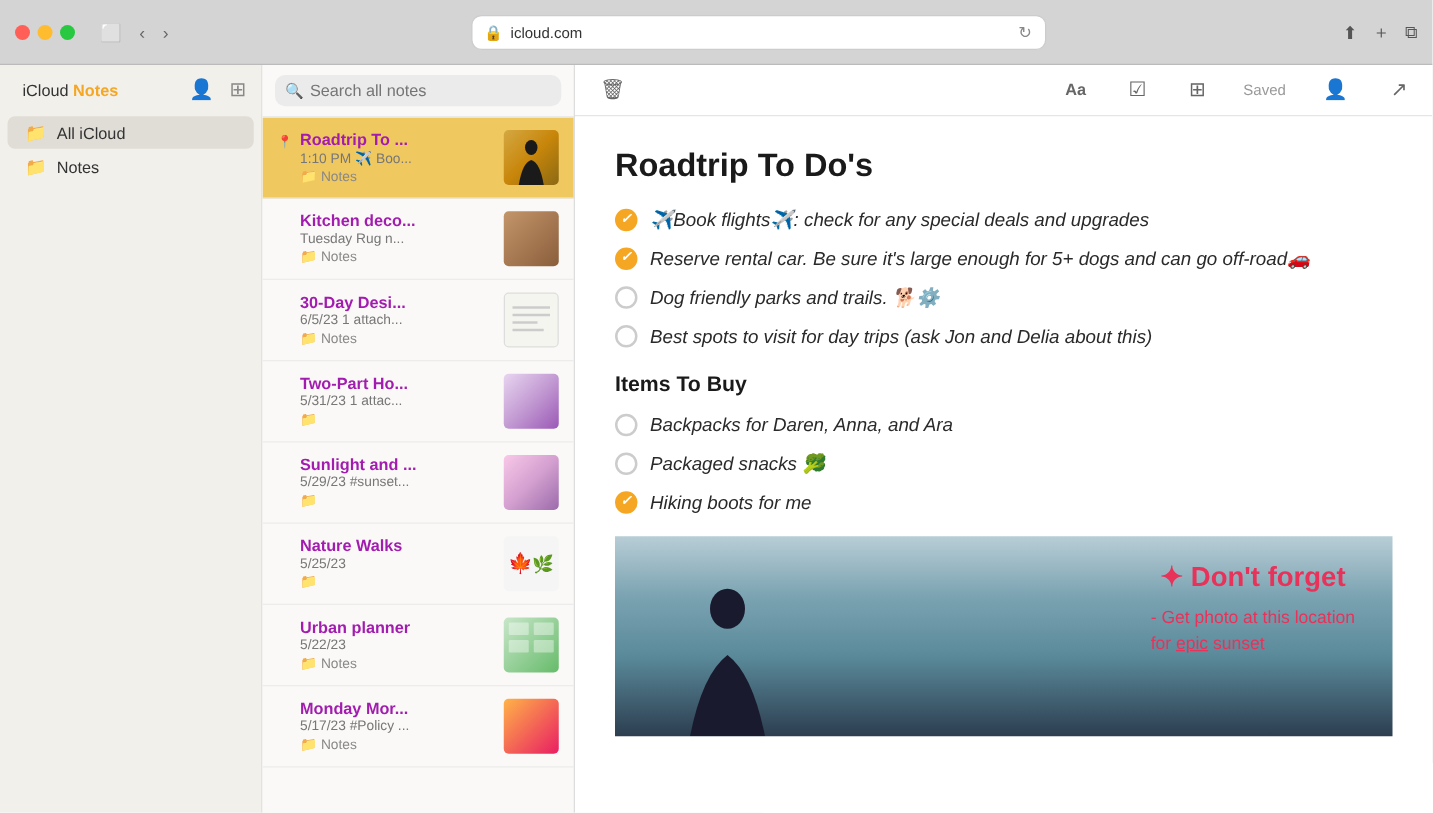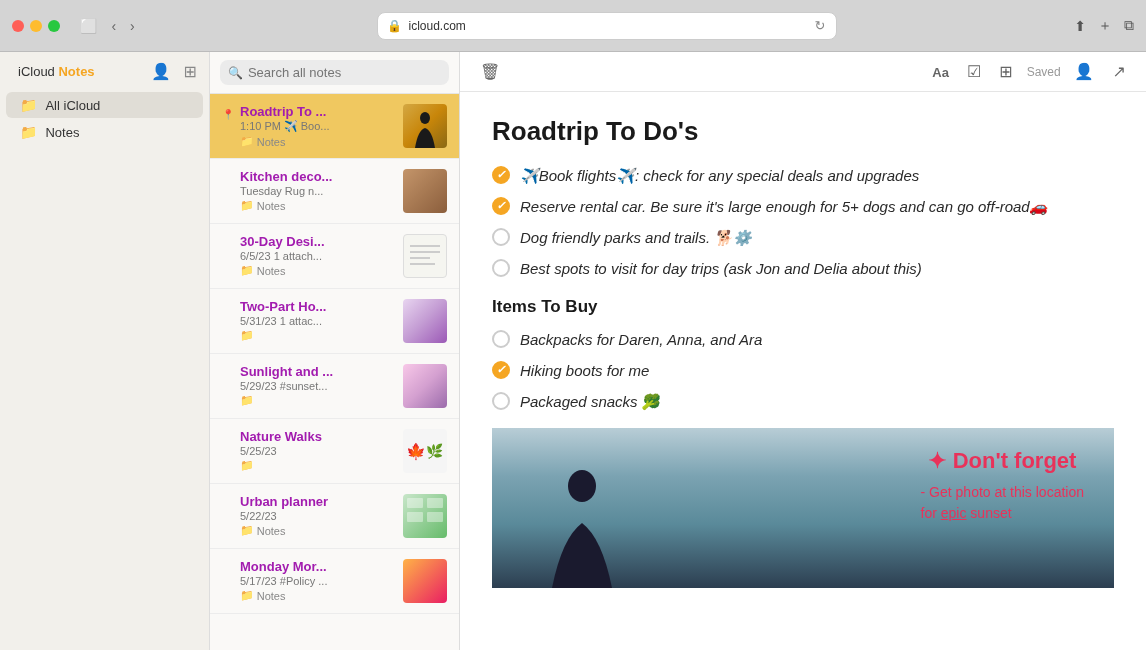--- a/index.html
+++ b/index.html
@@ -160,21 +160,21 @@
       overflow: hidden;
     }
     .main-toolbar {
       display: flex;
       align-items: center;
       padding: 8px 16px;
       border-bottom: 1px solid #e5e5e5;
       gap: 12px;
     }
     .toolbar-left { display: flex; gap: 10px; }
-    .toolbar-right { margin-left: auto; display: flex; align-items: center; gap: 10px; }
+    .toolbar-right { margin-left: auto; display: flex; align-items: center; gap: 26px; }
     .toolbar-btn {
       background: none;
       border: none;
       cursor: pointer;
       color: #666;
       font-size: 16px;
       padding: 2px 4px;
       border-radius: 4px;
     }
     .saved-text { font-size: 12px; color: #999; }
@@ -512,26 +512,26 @@
       </ul>
 
       <div class="section-title">Items To Buy</div>
 
       <ul class="checklist">
         <li>
           <div class="check-circle"></div>
           <span>Backpacks for Daren, Anna, and Ara</span>
         </li>
         <li>
+          <div class="check-circle"></div>
+          <span>Packaged snacks 🥦</span>
+        </li>
+        <li>
           <div class="check-circle checked"></div>
           <span>Hiking boots for me</span>
-        </li>
-        <li>
-          <div class="check-circle"></div>
-          <span>Packaged snacks 🥦</span>
         </li>
       </ul>
 
       <div class="note-image">
 
         <svg class="note-image-silhouette" viewBox="0 0 80 120">
           <ellipse cx="40" cy="18" rx="14" ry="16" fill="#1a1a2e"></ellipse>
           <path d="M10 120 Q20 70 40 55 Q60 70 70 120 Z" fill="#1a1a2e"></path>
         </svg>
 

